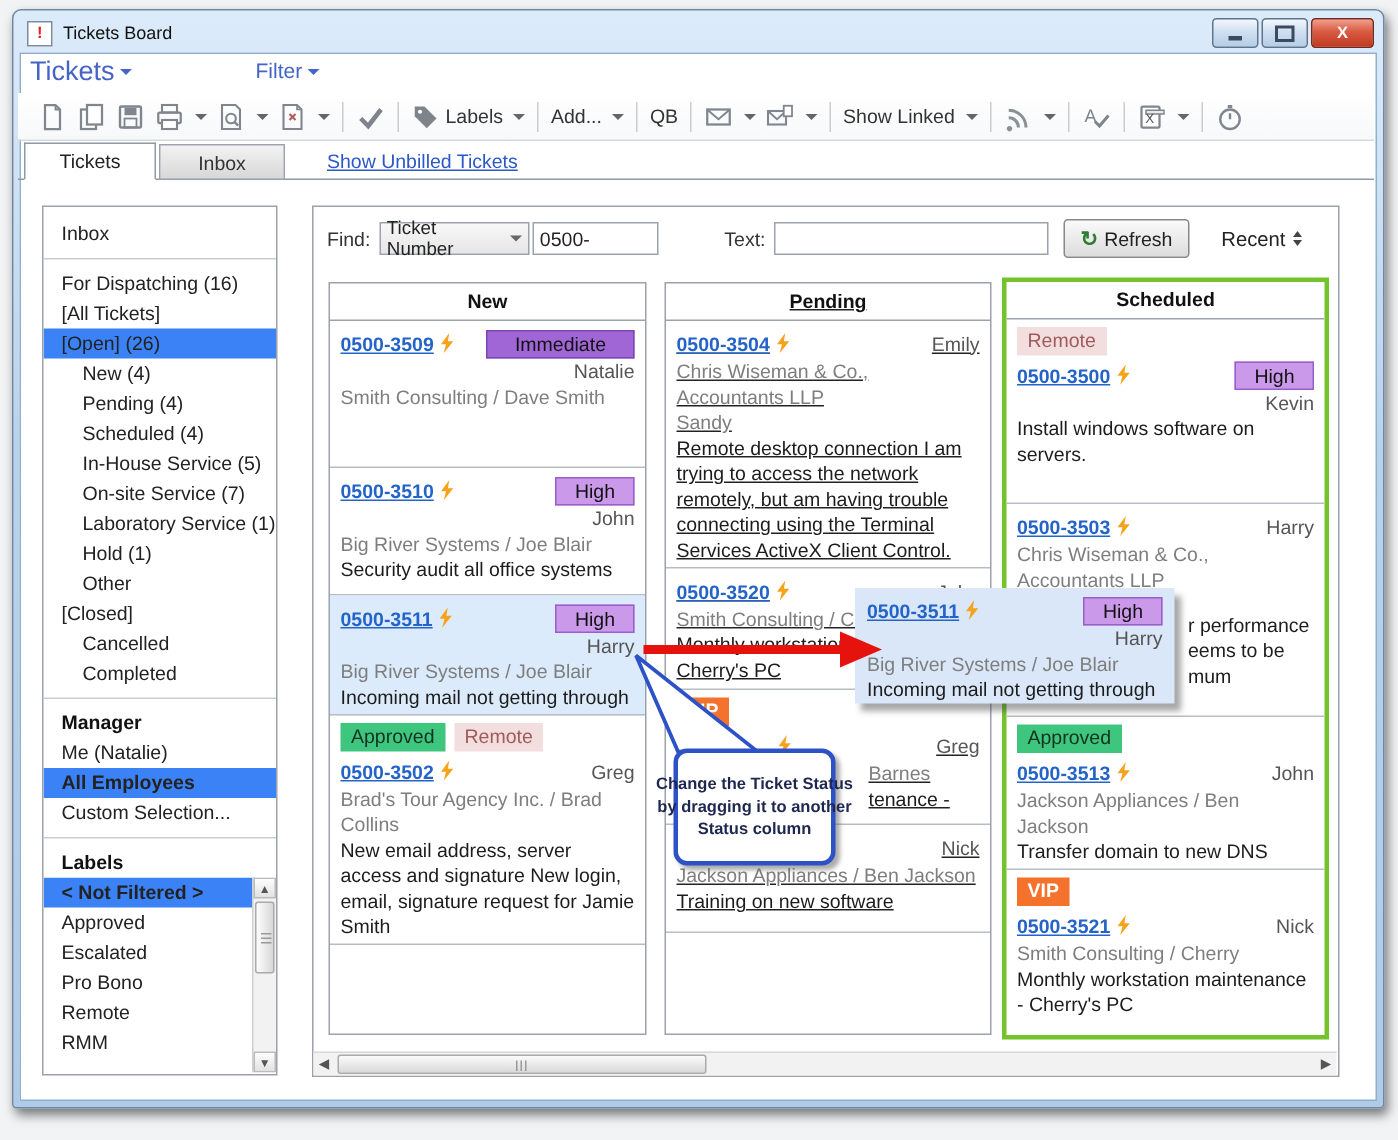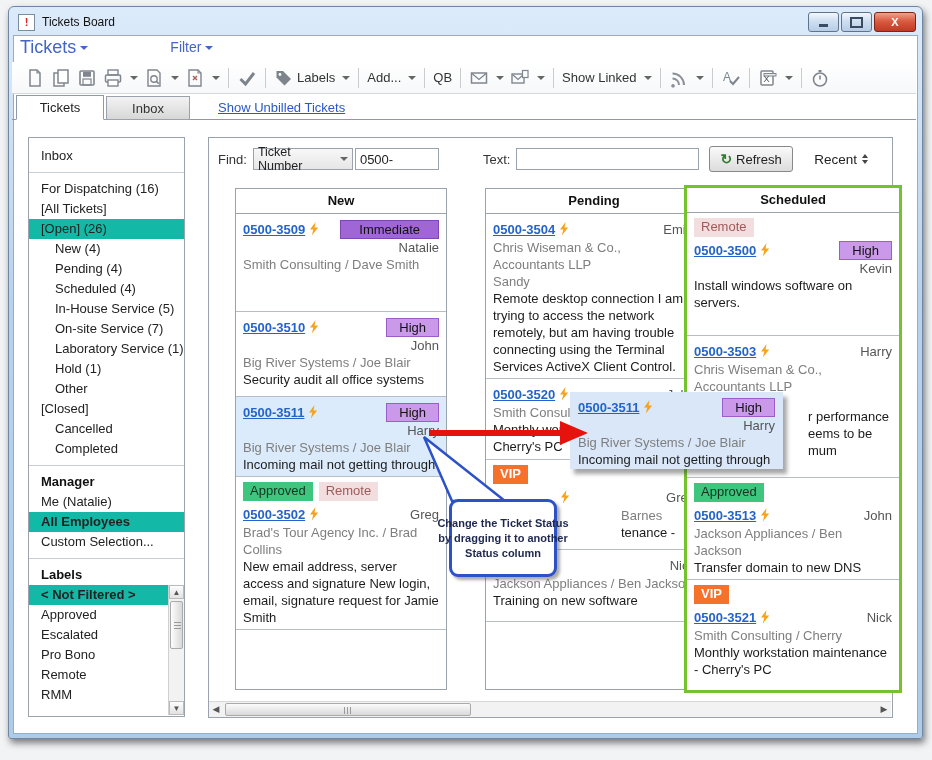--- a/index.html
+++ b/index.html
@@ -51,21 +51,21 @@
   .tab{position:absolute;top:2px;height:24px;box-sizing:border-box;display:flex;align-items:center;justify-content:center;font-size:13px;}
   #tab-tickets{left:4px;width:88px;background:#fff;border:1px solid #8f9aa6;border-bottom:1px solid #fff;z-index:2;top:1px;height:25px;}
   #tab-inbox{left:94px;width:84px;background:linear-gradient(#f3f3f3,#d7d7d7);border:1px solid #9aa2ac;color:#333;}
   #unbilled-link{position:absolute;left:206px;top:6px;color:#2a58c8;text-decoration:underline;font-size:13px;}
 
   
   #sidebar{position:absolute;left:28px;top:137px;width:157px;height:580px;border:1px solid #9aa2ac;
            background:#fff;box-sizing:border-box;padding-top:8px;overflow:hidden;}
   .sb-item{height:20px;line-height:20px;padding-left:12px;color:#222;white-space:nowrap;}
   .sb-item.ind{padding-left:26px;}
-  .sb-item.hl{background:#14b8a6;}
+  .sb-item.hl{background:#3b82f6;}
   .sb-head{height:20px;line-height:20px;padding-left:12px;font-weight:bold;color:#111;}
   .sb-div{height:1px;background:#c9ced4;margin:6px 0;}
   #labels-box{position:relative;height:130px;overflow:hidden;}
   .vsb{position:absolute;right:0;top:0;width:15px;height:130px;background:#f2f2f2;border-left:1px solid #d0d0d0;}
   .vsb-btn{position:absolute;left:0;width:15px;height:14px;background:linear-gradient(#fdfdfd,#e2e2e2);
            border:1px solid #bbb;box-sizing:border-box;font-size:8px;color:#555;text-align:center;line-height:13px;}
   .vsb-thumb{position:absolute;left:1px;top:16px;width:13px;height:48px;background:linear-gradient(90deg,#fdfdfd,#d8d8d8);
            border:1px solid #aaa;border-radius:2px;box-sizing:border-box;}
   .grip-h{position:absolute;left:3px;top:20px;width:7px;border-top:1px solid #999;box-shadow:0 3px 0 #999,0 6px 0 #999;}
 
@@ -81,23 +81,23 @@
           background:linear-gradient(#fafafa,#dcdcdc);padding:0 10px;font-size:13px;color:#222;margin-left:10px;}
   .refresh-glyph{color:#2f7d32;font-weight:bold;font-size:14px;}
   #recent{margin-left:auto;margin-right:14px;display:flex;align-items:center;gap:5px;color:#222;font-size:13.5px;}
   .updown{display:flex;flex-direction:column;gap:2px;}
   .updown i{display:block;width:0;height:0;border:3px solid transparent;}
   .updown .u{border-bottom:4px solid #444;}
   .updown .d{border-top:4px solid #444;}
 
   
   .col{position:absolute;top:188px;height:502px;border:1px solid #9aa2ac;background:#fff;box-sizing:border-box;
-       display:flex;flex-direction:column;overflow:hidden;margin-left:16px;}
+       display:flex;flex-direction:column;overflow:hidden;}
   #col-new{left:219px;width:212px;}
-  #col-pending{left:469px;width:218px;}
+  #col-pending{left:443px;width:218px;text-decoration:underline;}
   #col-scheduled{left:668px;top:185px;height:508px;width:218px;border:3px solid #74c32d;}
   .col-header{height:24px;line-height:24px;text-align:center;font-weight:bold;font-size:13px;color:#111;
        border-bottom:1px solid #9aa2ac;flex:none;}
   .card{position:relative;border-bottom:1px solid #b7bdc5;padding:5px 7px 3px;box-sizing:border-box;flex:none;}
   .card.sel{background:#dcebfb;}
   .card.filler{flex:1;border-bottom:none;}
   .trow{display:flex;align-items:center;height:20px;}
   .tnum{color:#2464c8;font-weight:bold;text-decoration:underline;font-size:13px;white-space:nowrap;}
   .bolt{margin-left:4px;flex:none;}
   .prio{margin-left:auto;font-size:13px;color:#111;border:1px solid #9a5ecb;background:#cb99ea;

